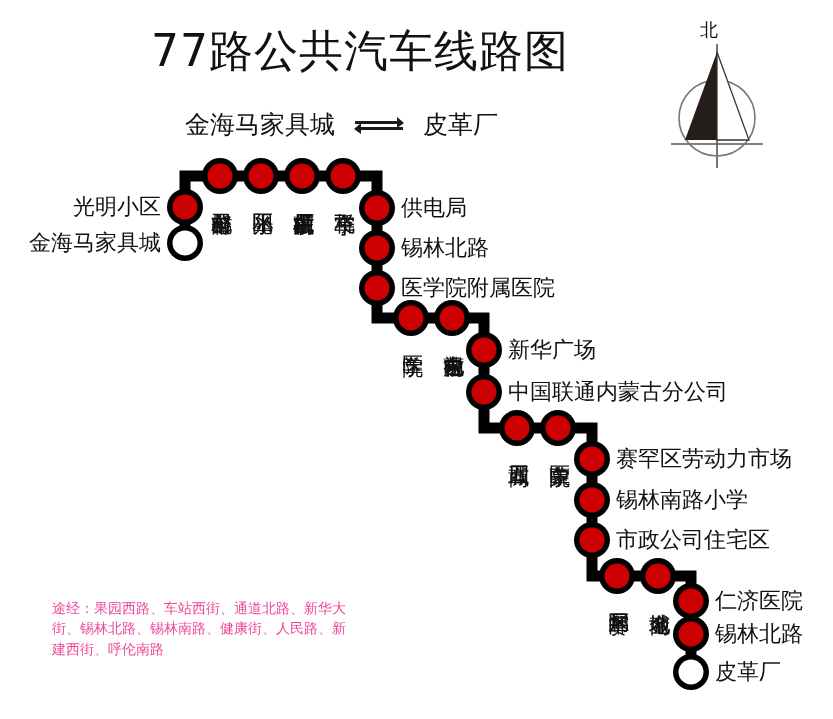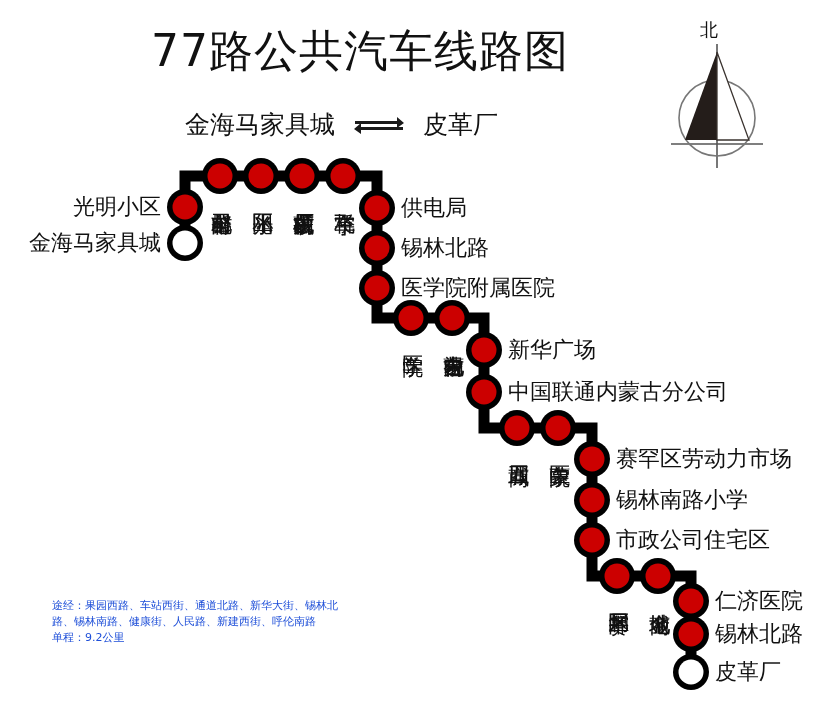--- a/index.html
+++ b/index.html
@@ -42,22 +42,22 @@
     color:#111;
     line-height:1.04;
     writing-mode:vertical-rl;
     text-orientation:upright;
     white-space:nowrap;
   }
   .footer-note{
     position:absolute;
     left:52px;top:598px;
     width:300px;
-    font-size:11px;
-    color:#1d4ed8;
+    font-size:14px;
+    color:#ec4899;
     line-height:1.45;
   }
   .compass-label{
     position:absolute;
     left:700px;top:18px;
     font-size:18px;color:#111;
   }
 </style>
 </head>
 <body>
@@ -203,16 +203,15 @@
       <div class="hlabel right" style="left: 616px; top: 529px;">市政公司住宅区</div>
       <div class="vlabel" style="left: 607px; top: 597px;">赛罕区邮局</div>
       <div class="vlabel" style="left: 648px; top: 597px;">金地商城</div>
       <div class="hlabel right" style="left: 715px; top: 590px;">仁济医院</div>
       <div class="hlabel right" style="left: 715px; top: 623px;">锡林北路</div>
       <div class="hlabel right" style="left: 715px; top: 661px;">皮革厂</div>
     </div>
 
   <div class="footer-note">
     <div>途经：果园西路、车站西街、通道北路、新华大街、锡林北路、锡林南路、健康街、人民路、新建西街、呼伦南路</div>
-    <div>单程：9.2公里</div>
   </div>
 
 </div>
 
 </body></html>

